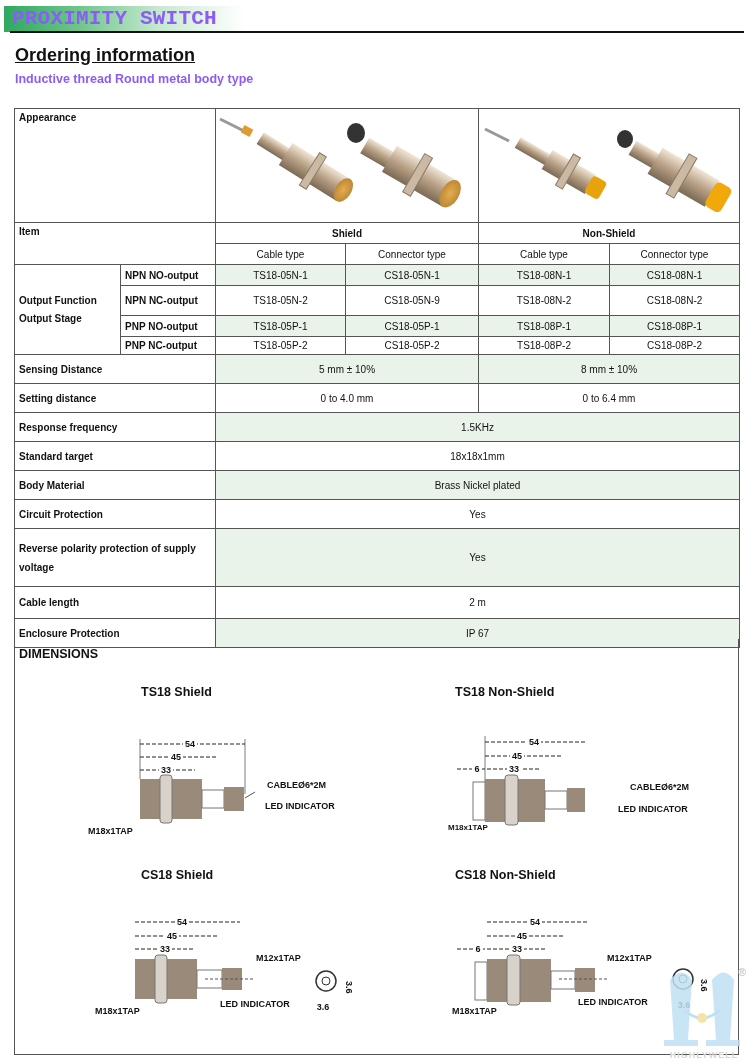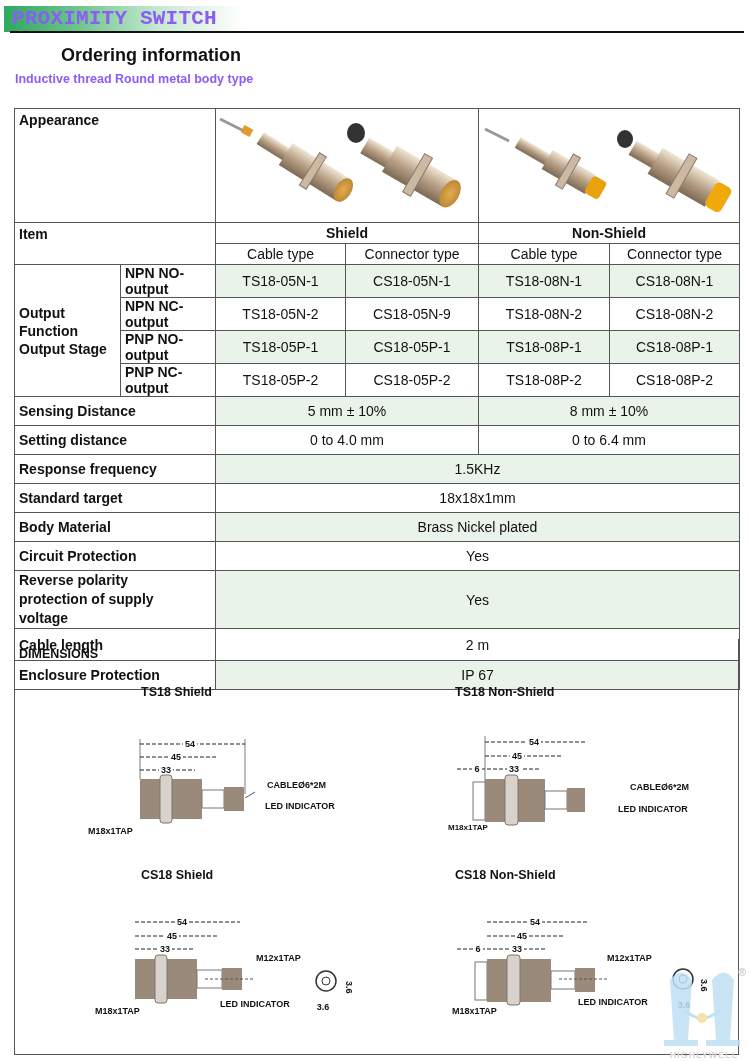--- a/index.html
+++ b/index.html
@@ -7,25 +7,25 @@
   body { position: relative; font-family: "Liberation Sans", sans-serif; color: #111; }
 
   .header-bar { position: absolute; left: 4px; top: 6px; width: 740px; height: 26px; }
   .header-grad { position: absolute; left: 0; top: 0; width: 240px; height: 26px;
     background: linear-gradient(90deg, #2fa860 0%, #6cc48a 30%, #c8e9d1 65%, #ffffff 100%); }
   .header-title { position: absolute; left: 8px; top: 1px; font-size: 21px; font-weight: bold;
     letter-spacing: 0.2px; color: #8b5cf6; font-family: Liberation Mono, monospace; }
   .header-rule { position: absolute; left: 6px; top: 25px; width: 734px; height: 2px; background: #111; }
 
   .section-title { position: absolute; left: 15px; top: 45px; font-size: 18px; font-weight: bold;
-    color: #111; margin-left: 46px; }
+    text-decoration: underline; color: #111; }
   .subtitle { position: absolute; left: 15px; top: 72px; font-size: 12.5px; font-weight: bold; color: #8b5cf6; }
 
   table.spec { position: absolute; left: 14px; top: 108px; width: 725px; border-collapse: collapse;
-    table-layout: fixed; font-size: 14px; }
+    table-layout: fixed; font-size: 10px; }
   table.spec td { border: 1px solid #555; padding: 0; vertical-align: middle; }
   .lbl { font-weight: bold; padding-left: 4px !important; text-align: left; }
   .val { text-align: center; }
   .green { background: #e9f3e9; }
   .top { vertical-align: top !important; padding-top: 3px !important; }
 
   .img-cell { position: relative; height: 113px; }
   .photo { position: absolute; }
 
   .dim-box { position: absolute; left: 14px; top: 639px; width: 725px; height: 416px;
@@ -149,21 +149,21 @@
     <td class="val">TS18-08N-2</td>
     <td class="val">CS18-08N-2</td>
   </tr>
   <tr style="height:21px" class="green">
     <td class="lbl" style="background:#fff">PNP NO-output</td>
     <td class="val">TS18-05P-1</td>
     <td class="val">CS18-05P-1</td>
     <td class="val">TS18-08P-1</td>
     <td class="val">CS18-08P-1</td>
   </tr>
-  <tr style="height:24px">
+  <tr style="height:18px">
     <td class="lbl">PNP NC-output</td>
     <td class="val">TS18-05P-2</td>
     <td class="val">CS18-05P-2</td>
     <td class="val">TS18-08P-2</td>
     <td class="val">CS18-08P-2</td>
   </tr>
 
   <tr style="height:29px">
     <td colspan="2" class="lbl">Sensing Distance</td>
     <td colspan="2" class="val green">5 mm ± 10%</td>

